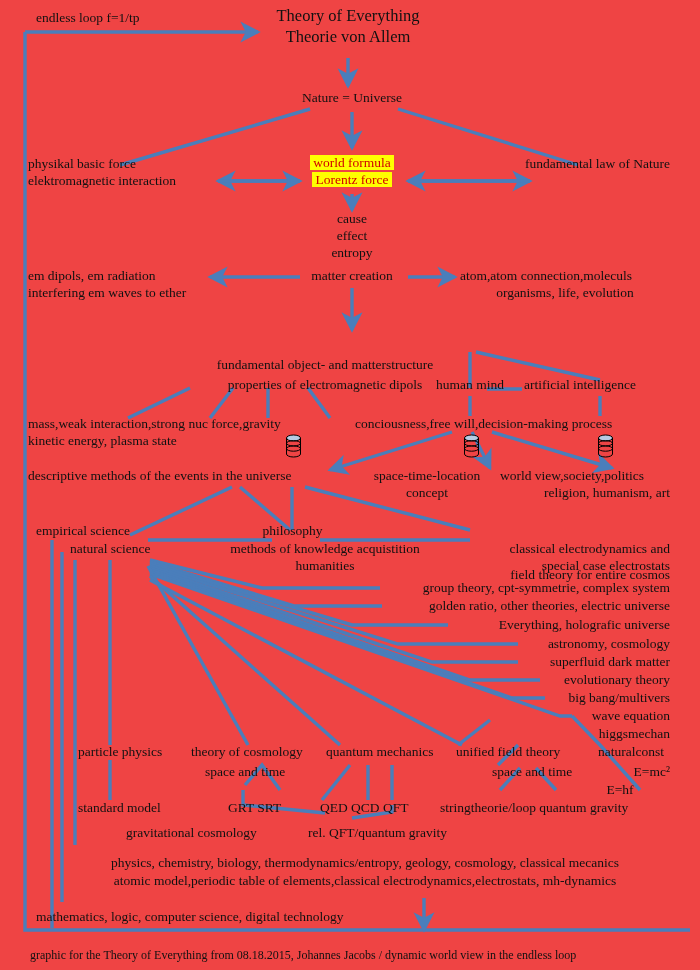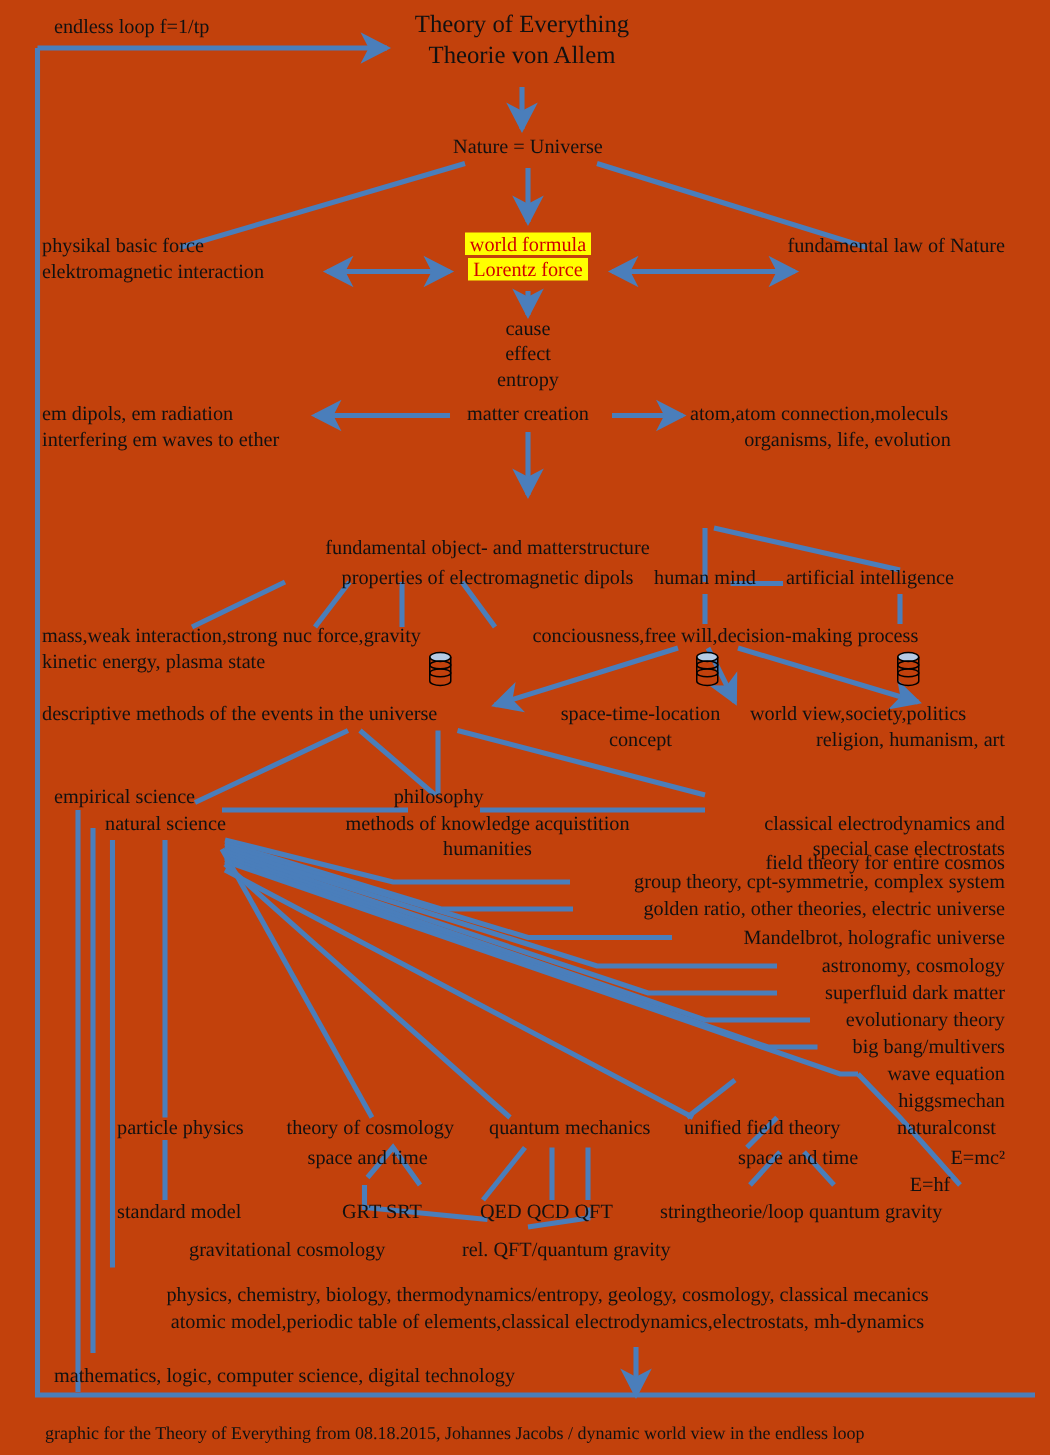--- a/index.html
+++ b/index.html
@@ -1,17 +1,17 @@
 <!DOCTYPE html>
 <html><head>
 <meta charset="utf-8">
 <style>
   html,body{margin:0;padding:0;background:#ffffff;}
   body{font-family:"Liberation Serif","DejaVu Serif",serif;color:#000;}
-  #canvas{position:relative;width:700px;height:970px;overflow:hidden;background:#c2410c;}
+  #canvas{position:relative;width:700px;height:970px;overflow:hidden;background:#ef4444;}
   #links{position:absolute;left:0;top:0;width:700px;height:970px;pointer-events:none;}
   .node{position:absolute;font-size:13.5px;line-height:16.5px;white-space:nowrap;color:#111;}
   .ctr{text-align:center;}
   .lft{text-align:left;}
   .rgt{text-align:right;}
   .title{font-size:16.5px;line-height:20px;}
   .hl{background:#ffff00;color:#d00000;padding:0 3px;}
   .caption{font-size:12px;}
   .dbicon{position:absolute;width:17px;height:24px;}
 </style>
@@ -161,21 +161,21 @@
   <div class="node ctr" style="left:245px;top:523px;width:95px;">philosophy</div>
   <div class="node ctr" style="left:200px;top:558px;width:250px;">humanities</div>
   <div class="node ctr" style="left:200px;top:541px;width:250px;">methods of knowledge acquistition</div>
 
   <div class="node rgt" style="left:430px;top:523px;width:240px;margin-top:44px;">field theory for entire cosmos</div>
   <div class="node rgt" style="left:430px;top:541px;width:240px;">classical electrodynamics and</div>
   <div class="node rgt" style="left:430px;top:558px;width:240px;">special case electrostats</div>
 
   <div class="node rgt" style="left:370px;top:580px;width:300px;">group theory, cpt-symmetrie, complex system</div>
   <div class="node rgt" style="left:370px;top:598px;width:300px;">golden ratio, other theories, electric universe</div>
-  <div class="node rgt" style="left:370px;top:617px;width:300px;">Mandelbrot, holografic universe</div>
+  <div class="node rgt" style="left:370px;top:617px;width:300px;">Everything, holografic universe</div>
   <div class="node rgt" style="left:370px;top:636px;width:300px;">astronomy, cosmology</div>
   <div class="node rgt" style="left:370px;top:654px;width:300px;">superfluid dark matter</div>
   <div class="node rgt" style="left:370px;top:672px;width:300px;">evolutionary theory</div>
   <div class="node rgt" style="left:370px;top:690px;width:300px;">big bang/multivers</div>
   <div class="node rgt" style="left:370px;top:708px;width:300px;">wave equation</div>
   <div class="node rgt" style="left:370px;top:726px;width:300px;">higgsmechan</div>
 
   <div class="node lft" style="left:78px;top:744px;">particle physics</div>
   <div class="node lft" style="left:191px;top:744px;">theory of cosmology</div>
   <div class="node lft" style="left:326px;top:744px;">quantum mechanics</div>

